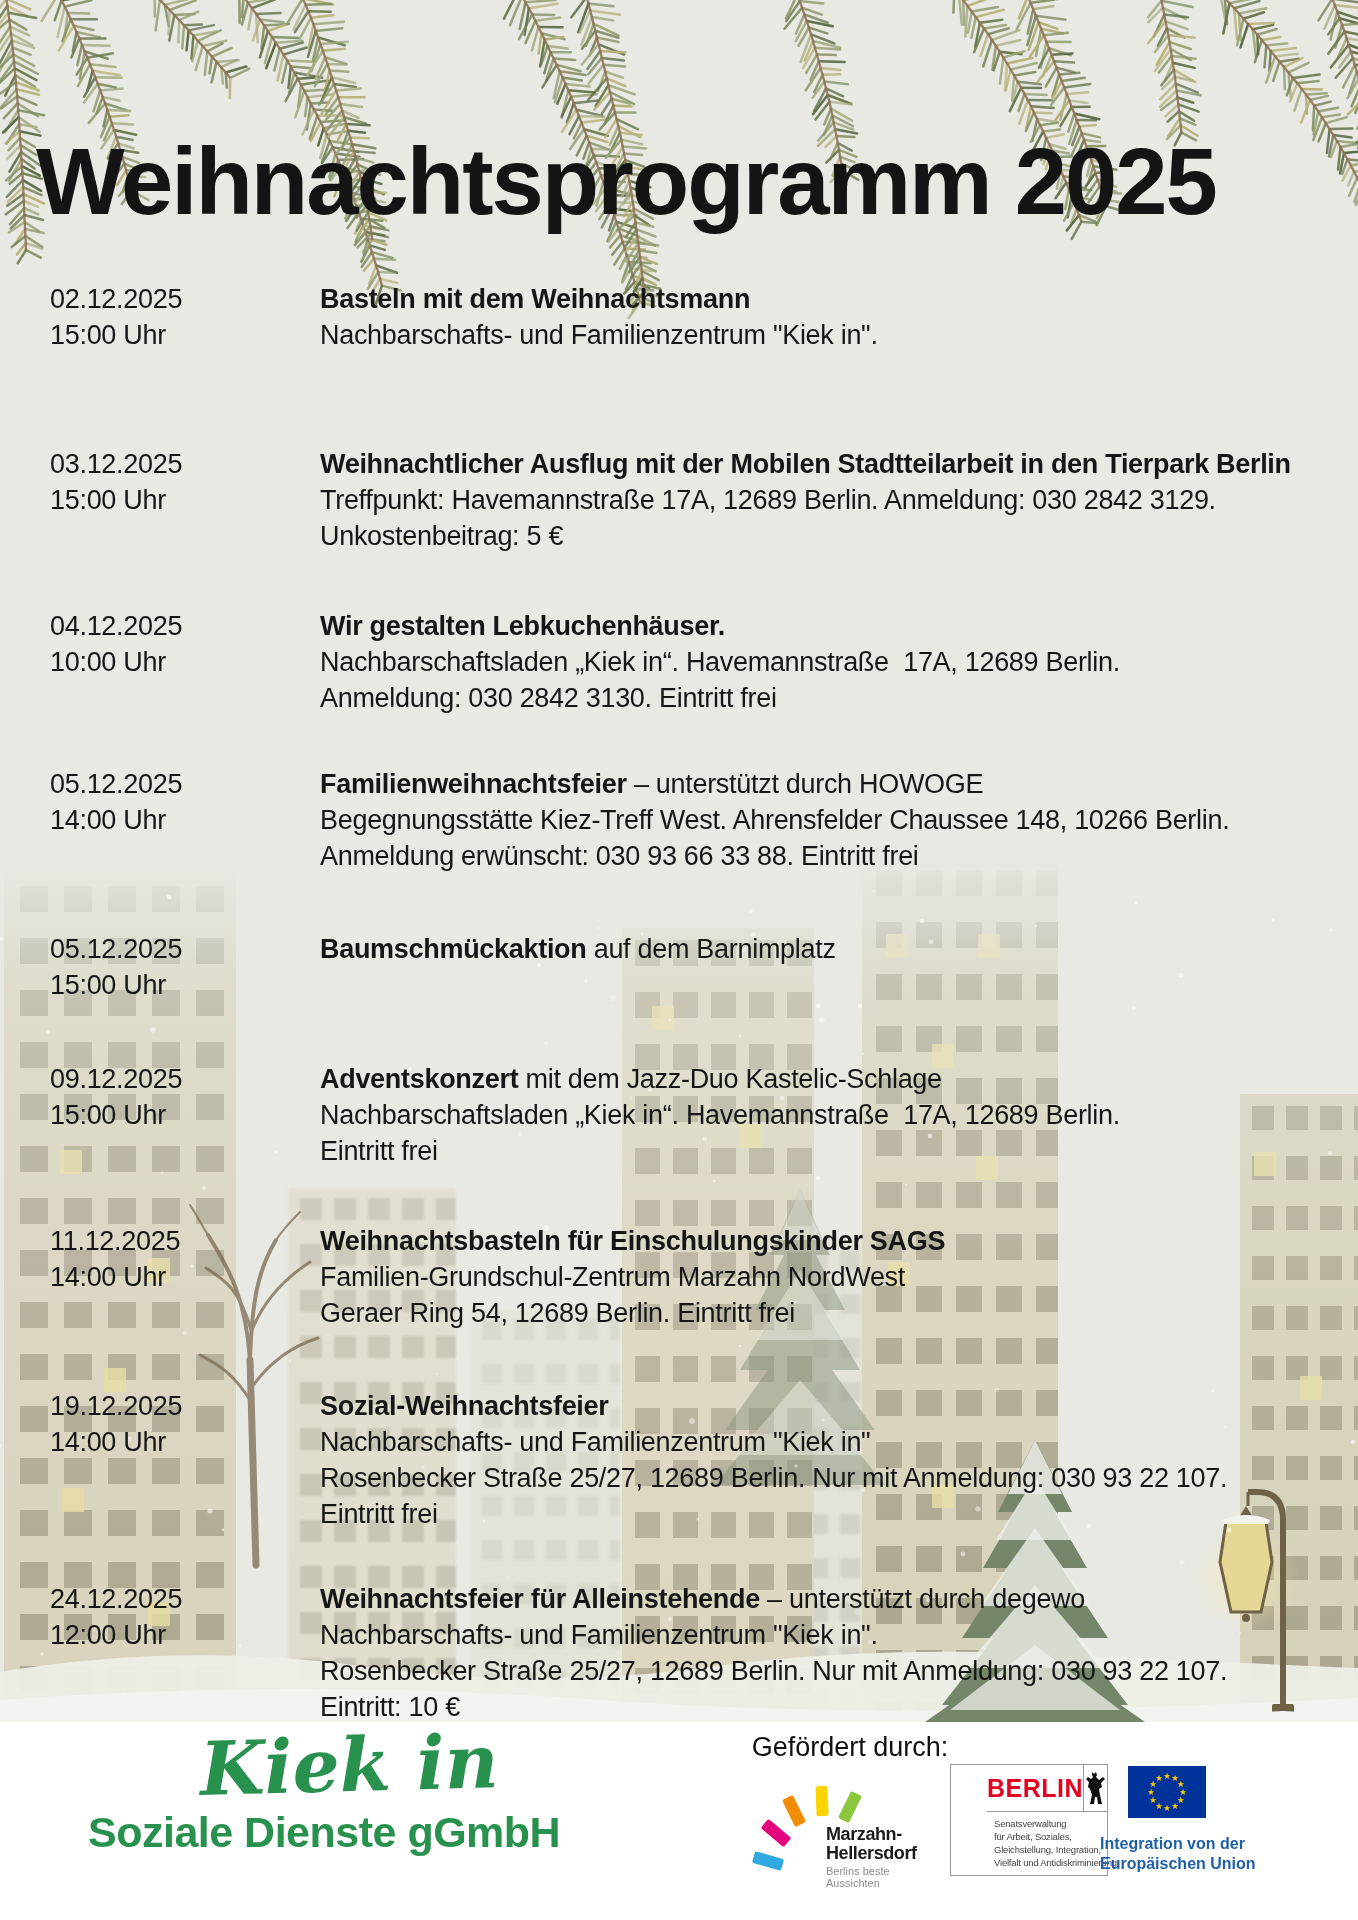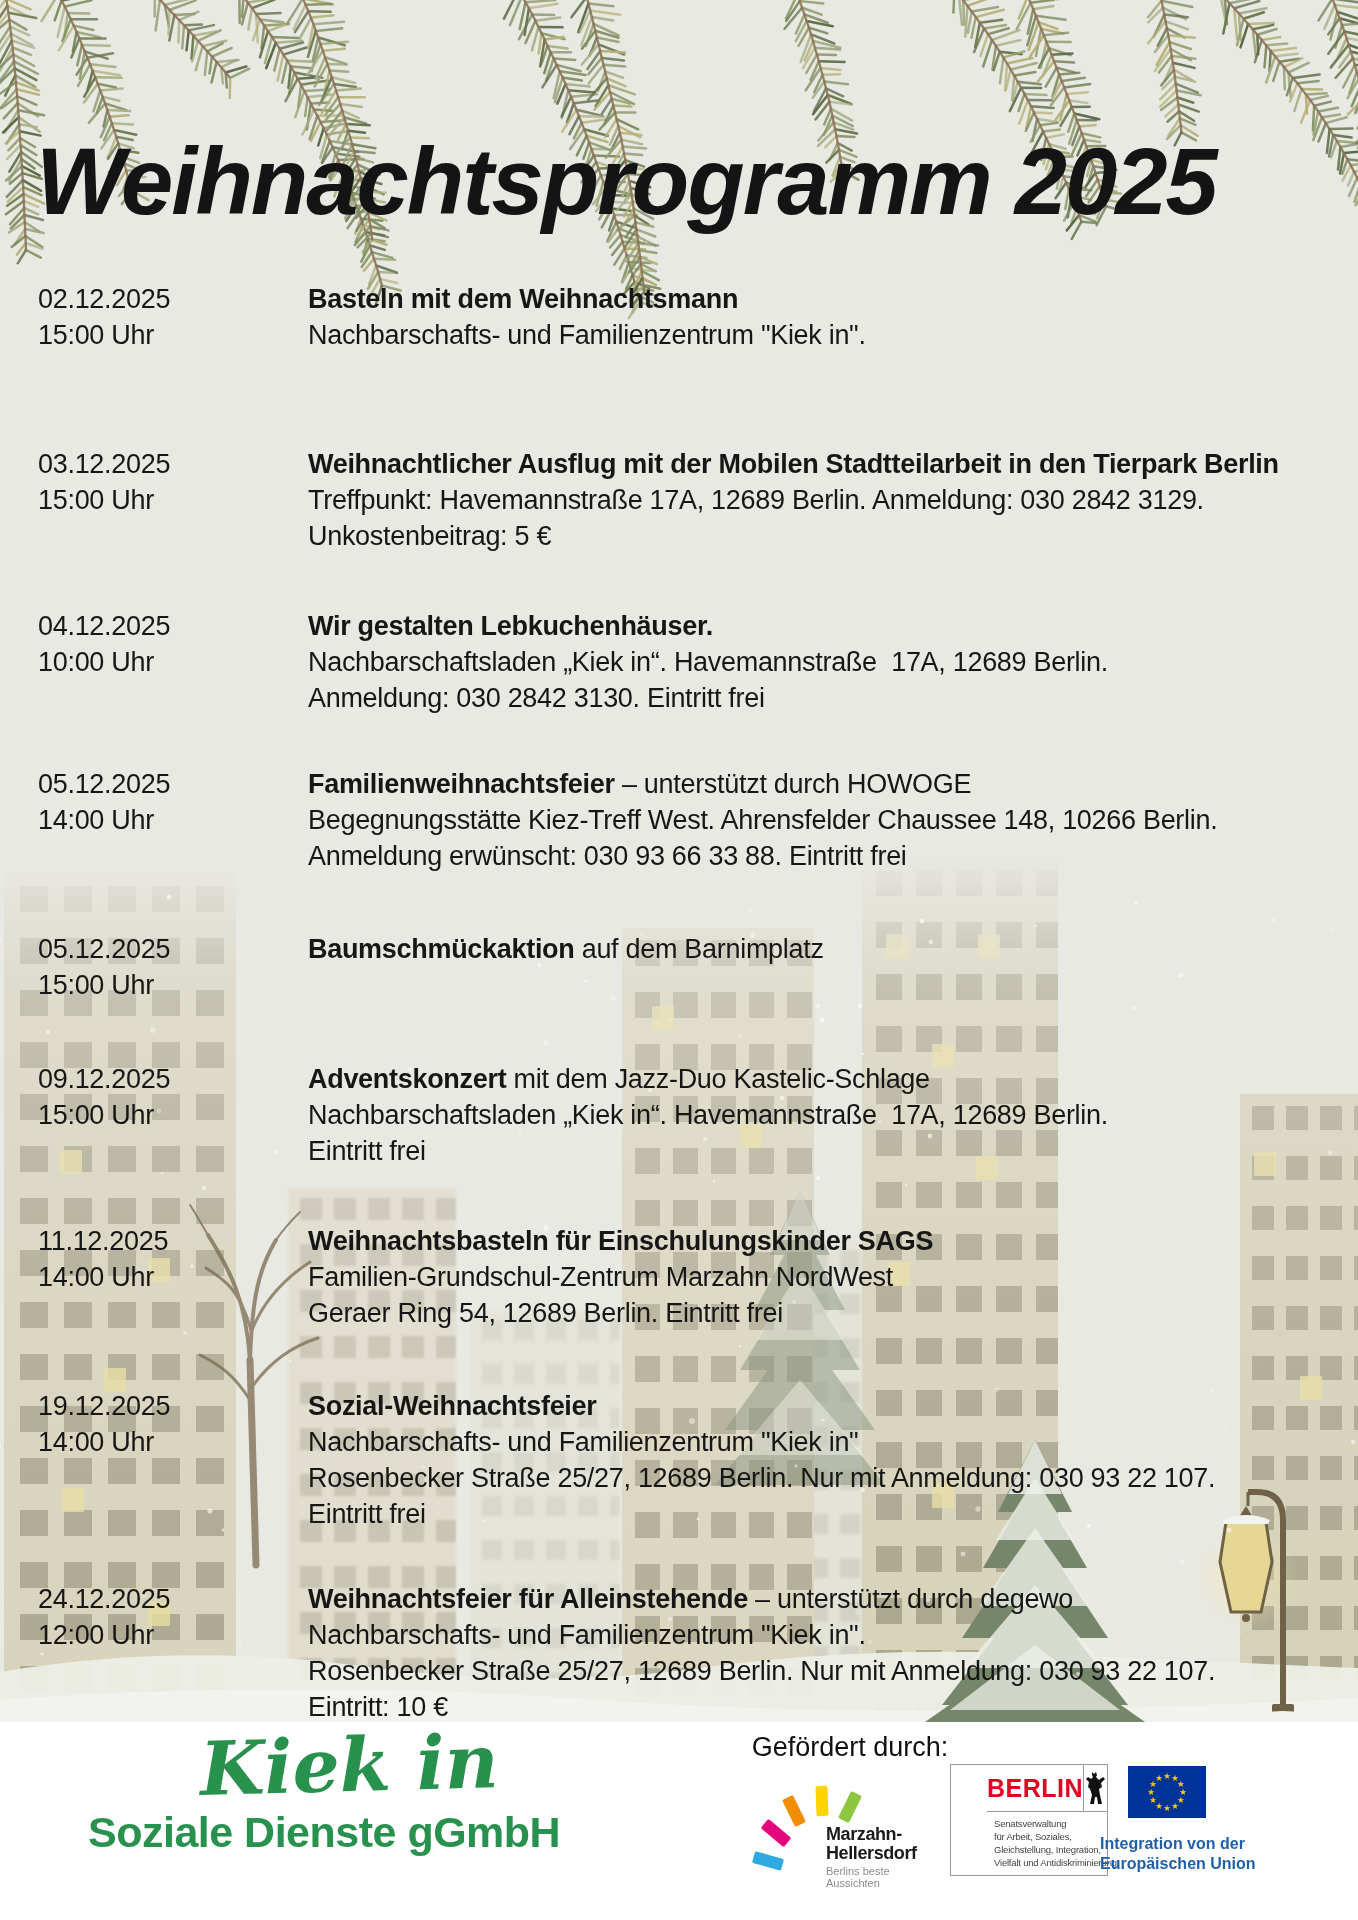--- a/index.html
+++ b/index.html
@@ -1,33 +1,33 @@
 <!DOCTYPE html>
 <html style="--paper: #e9e9e4; --text-black: #161616; --kiek-green: #28914e; --berlin-red: #e40422; --eu-blue: #003399; --eu-star-yellow: #ffcc00; --eu-text-blue: #1f5fa8; --marzahn-blue: #2fa9e0; --marzahn-pink: #e5067e; --marzahn-orange: #f28c00; --marzahn-yellow: #fdd400; --marzahn-green: #8cc63f;"><head>
 <meta charset="utf-8">
 <style>
   html,body{margin:0;padding:0;background:#cfcfcf;}
   .page{position:relative;width:1358px;height:1920px;background:var(--paper,#e9e9e4);
         overflow:hidden;font-family:"Liberation Sans",sans-serif;color:var(--text-black,#161616);}
   
   .title{position:absolute;left:36px;top:128px;font-size:94px;font-weight:bold;
-         letter-spacing:-2px;white-space:nowrap;color:#141414;z-index:5;font-style:italic;}
+         letter-spacing:-2px;white-space:nowrap;color:#141414;z-index:5;}
   
   .pine{position:absolute;left:0;top:0;z-index:4;pointer-events:none;}
   
   .scene{position:absolute;left:0;top:850px;width:1358px;height:872px;z-index:1;}
   .bldg{position:absolute;}
   .lit{position:absolute;width:22px;height:24px;background:#e9dc9a;opacity:.8;border-radius:1px;}
   .wash{position:absolute;left:0;top:0;width:1358px;height:872px;
         background:linear-gradient(180deg,#e9e9e4 0%,rgba(233,233,228,.82) 5%,
         rgba(233,233,228,.45) 15%,rgba(233,233,228,.30) 35%,
         rgba(233,233,228,.18) 60%,rgba(233,233,228,.06) 100%);}
   .scenesvg{position:absolute;left:0;top:0;}
   
-  .events{position:absolute;left:0;top:0;width:1234px;height:1722px;z-index:5;}
+  .events{position:absolute;left:12px;top:0;width:1234px;height:1722px;z-index:5;}
   .event{position:absolute;left:0;width:1358px;}
   .ecol-date{position:absolute;left:38px;top:0;font-size:27px;line-height:36px;letter-spacing:-0.3px;}
   .ecol-text{position:absolute;left:308px;top:0;width:1044px;font-size:27px;line-height:36px;letter-spacing:-0.3px;}
   .b{font-weight:bold;}
   
   .footer{position:absolute;left:0;top:1722px;width:1358px;height:198px;background:#ffffff;z-index:6;}
   .kiek-script{position:absolute;left:200px;top:0px;font-family:"DejaVu Serif",serif;
         font-style:italic;font-weight:bold;font-size:74px;color:var(--kiek-green,#28914e);
         transform:rotate(-1.5deg);}
   .kiek-sub{position:absolute;left:88px;top:86px;width:570px;text-align:left;

